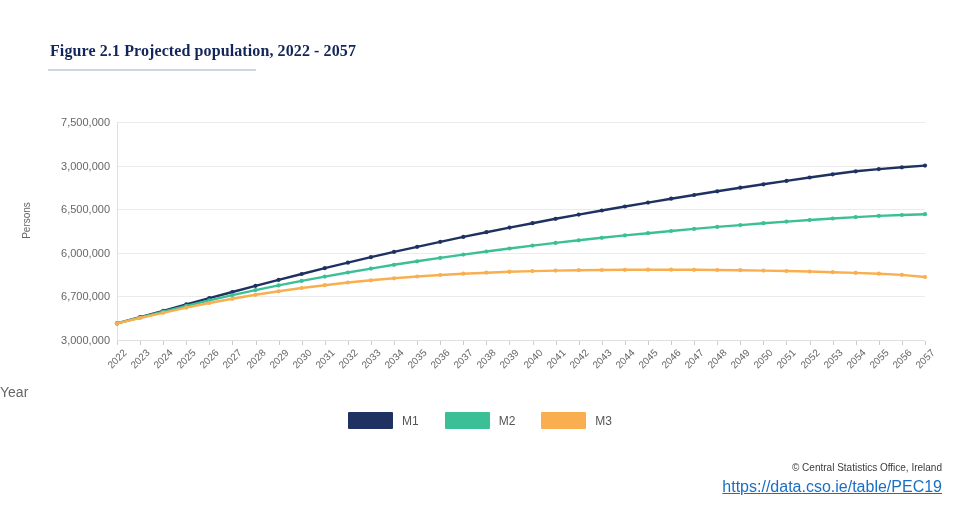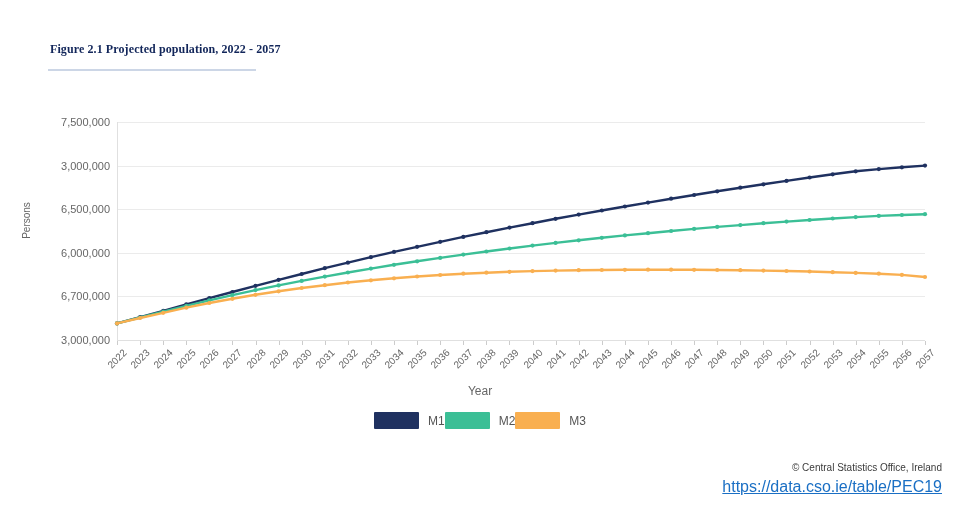--- a/index.html
+++ b/index.html
@@ -13,21 +13,21 @@
     font-family: "Liberation Sans", sans-serif;
     overflow: hidden;
     position: relative;
   }
   #figure-title {
     position: absolute;
     left: 50px;
     top: 42px;
     font-family: "Liberation Serif", serif;
     font-weight: bold;
-    font-size: 12px;
+    font-size: 16px;
     color: #12265A;
     letter-spacing: 0.1px;
     white-space: nowrap;
   }
   #title-rule {
     position: absolute;
     left: 48px;
     top: 69px;
     width: 208px;
     height: 2px;
@@ -101,32 +101,33 @@
     white-space: nowrap;
     transform-origin: left top;
     transform: rotate(-45deg) translate(-100%, 0);
     text-align: right;
   }
   #x-axis-title {
     position: absolute;
     left: 0;
     top: 384px;
     width: 960px;
-    text-align: center;
-    font-size: 12px;
+    text-align: left;
+    font-size: 14px;
     color: #666666;
   }
   #legend {
     position: absolute;
     left: 0;
     top: 412px;
     width: 960px;
     display: flex;
     justify-content: center;
     align-items: center;
+    gap: 26px;
   }
   .legend-item {
     display: flex;
     align-items: center;
     gap: 9px;
   }
   .legend-swatch {
     width: 45px;
     height: 17px;
     border-radius: 1px;

